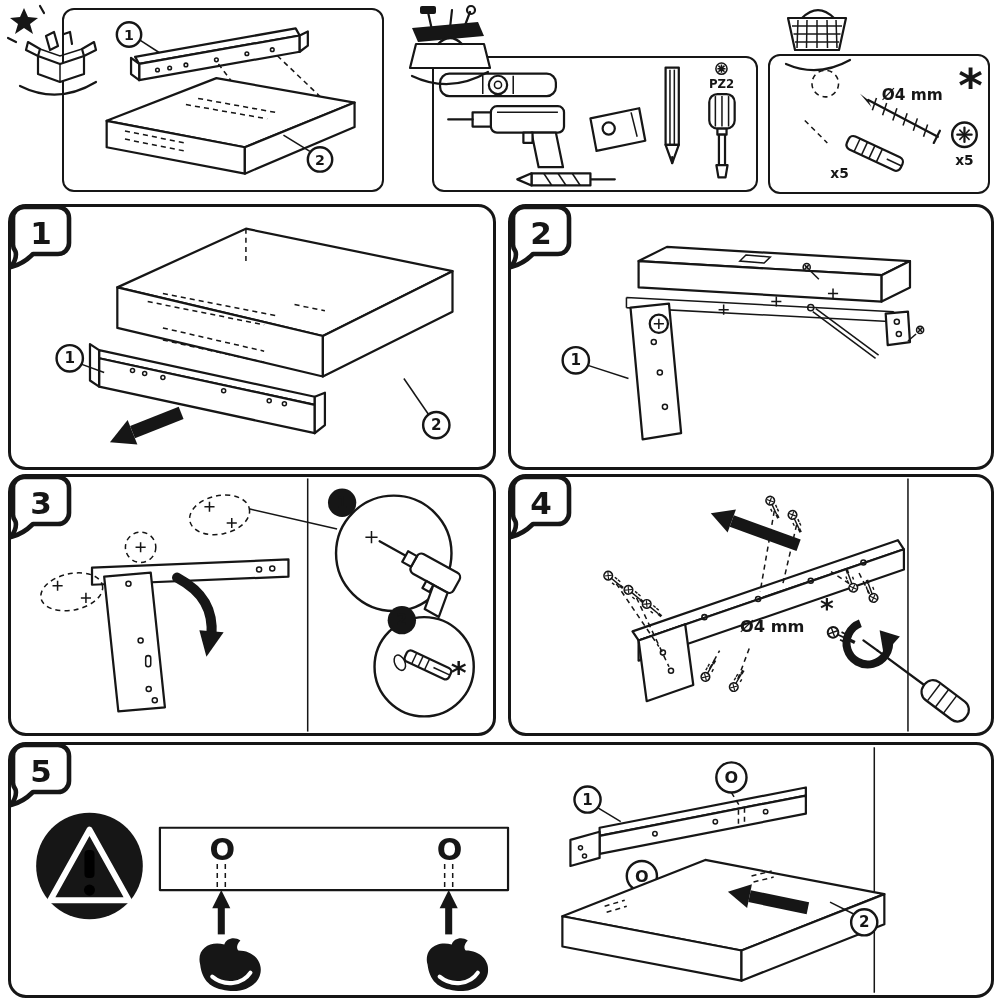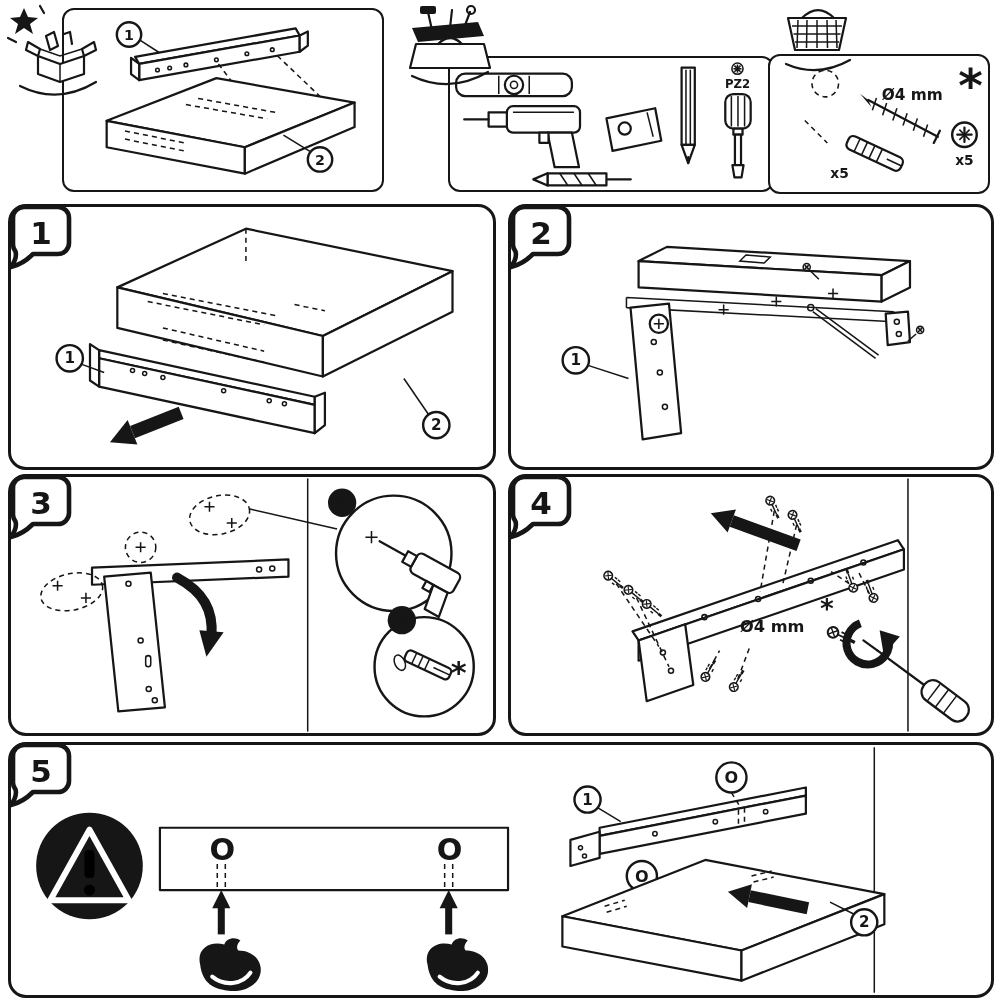--- a/index.html
+++ b/index.html
@@ -53,21 +53,21 @@
         <text x="64" y="28" font-size="14" text-anchor="middle">1</text>
       </g>
       <g>
         <line class="t" x1="242" y1="138" x2="216" y2="122"></line>
         <circle class="cc" cx="252" cy="146" r="12"></circle>
         <text x="252" y="151" font-size="14" text-anchor="middle">2</text>
       </g>
     </svg>
   </div>
 
-  <div class="panel" style="left:448px;top:56px;width:322px;height:132px">
+  <div class="panel" style="left:432px;top:56px;width:322px;height:132px">
     <svg class="art" viewBox="0 0 317 127">
       <g>
         <rect class="o" x="6" y="14" width="114" height="22" rx="9"></rect>
         <circle class="o" cx="63" cy="25" r="9"></circle>
           <circle class="t" cx="63" cy="25" r="3.5"></circle>
         <line class="t" x1="48" y1="16" x2="48" y2="34"></line>
           <line class="t" x1="78" y1="16" x2="78" y2="34"></line>
       </g>
       <g>
         <rect class="o" x="56" y="46" width="72" height="26" rx="6"></rect>

